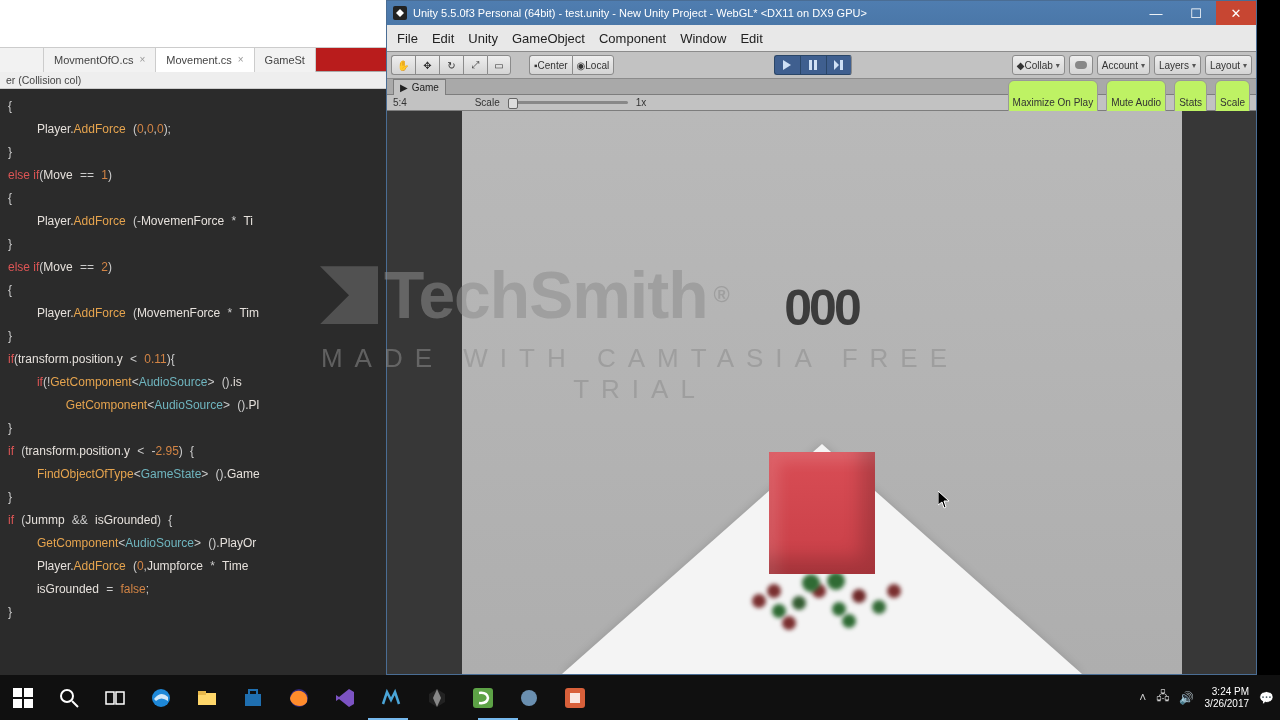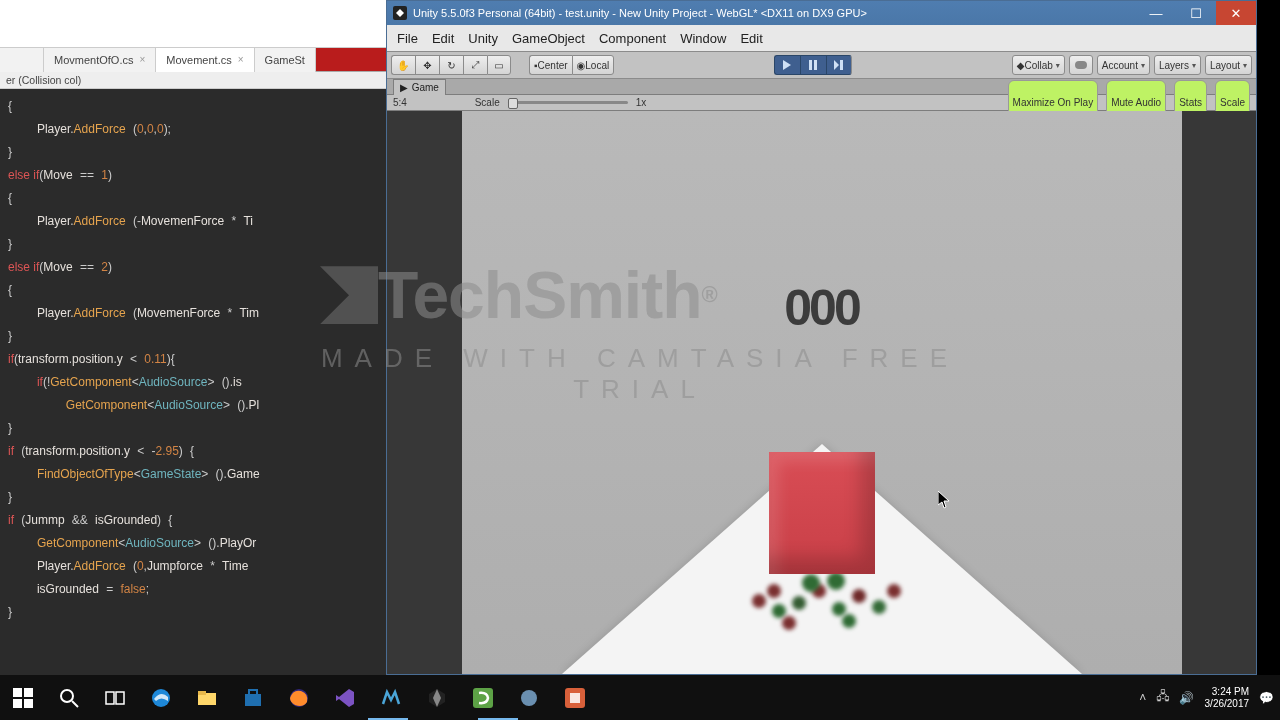--- a/index.html
+++ b/index.html
@@ -49,21 +49,21 @@
 .score { position:absolute; top:168px; left:50%; transform:translateX(-50%); font-family:Arial Black,Arial,sans-serif; font-size:50px; font-weight:900; color:#3c3c3c; letter-spacing:-3px;}
 .runway { position:absolute; bottom:0; left:50%; transform:translateX(-50%); width:0; height:0; border-left:260px solid transparent; border-right:260px solid transparent; border-bottom:230px solid #f4f4f4; filter:drop-shadow(0 0 4px rgba(0,0,0,.15));}
 .cube { position:absolute; bottom:100px; left:50%; transform:translateX(-50%); width:106px; height:122px; background:linear-gradient(#d94d55,#c83f47); box-shadow:inset -14px -16px 18px rgba(0,0,0,.18), inset 10px 10px 14px rgba(255,255,255,.12);}
 .particles{position:absolute;bottom:40px;left:50%;transform:translateX(-50%);width:220px;height:110px;}
 .p{position:absolute;width:14px;height:14px;border-radius:50%;filter:blur(2px);}
 .cursor{position:absolute;width:12px;height:18px;pointer-events:none;}
 .cursor svg{fill:#000;stroke:#fff;stroke-width:1;}
 
 
 .wm{position:absolute;left:50%;top:46%;transform:translate(-50%,-50%);text-align:center;color:rgba(140,140,140,.55);pointer-events:none;}
-.wm .brand{font-size:66px;font-weight:600;letter-spacing:-1px;display:flex;align-items:center;text-align:right;}
+.wm .brand{font-size:66px;font-weight:600;letter-spacing:-1px;display:flex;align-items:center;gap:6px;text-align:right;}
 .wm .brand .logo{width:58px;height:58px;background:rgba(120,120,120,.5);clip-path:polygon(0 0,100% 0,100% 100%,0 100%,50% 50%);}
 .wm .sub{font-size:26px;letter-spacing:12px;margin-top:10px;font-weight:500;}
 .wm sup{font-size:22px;}
 
 
 .taskbar { position:absolute; left:0; bottom:0; width:1280px; height:45px; background:#101010; display:flex; align-items:center; }
 .tkbtn { width:46px; height:45px; display:flex; align-items:center; justify-content:center; }
 .tkbtn svg{width:20px;height:20px;}
 .tray { margin-left:auto; display:flex; align-items:center; height:45px; color:#fff; font-size:10px; padding-right:6px; gap:10px;}
 .tray .clockbox{text-align:right;line-height:12px;}

